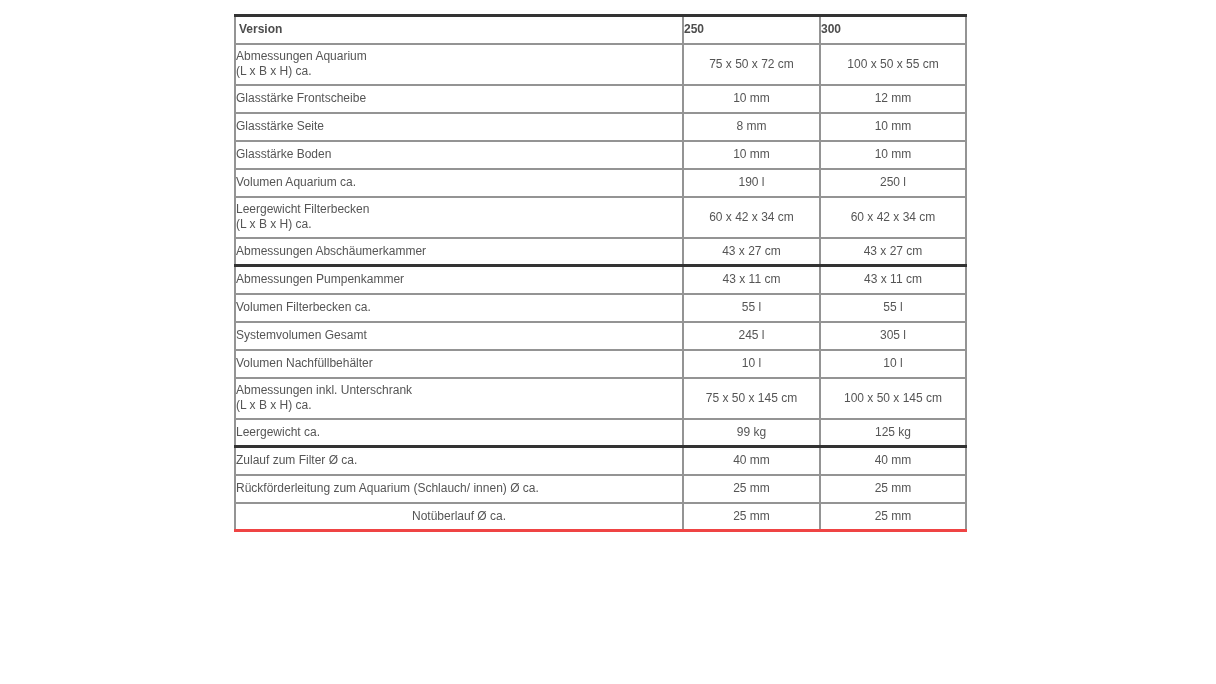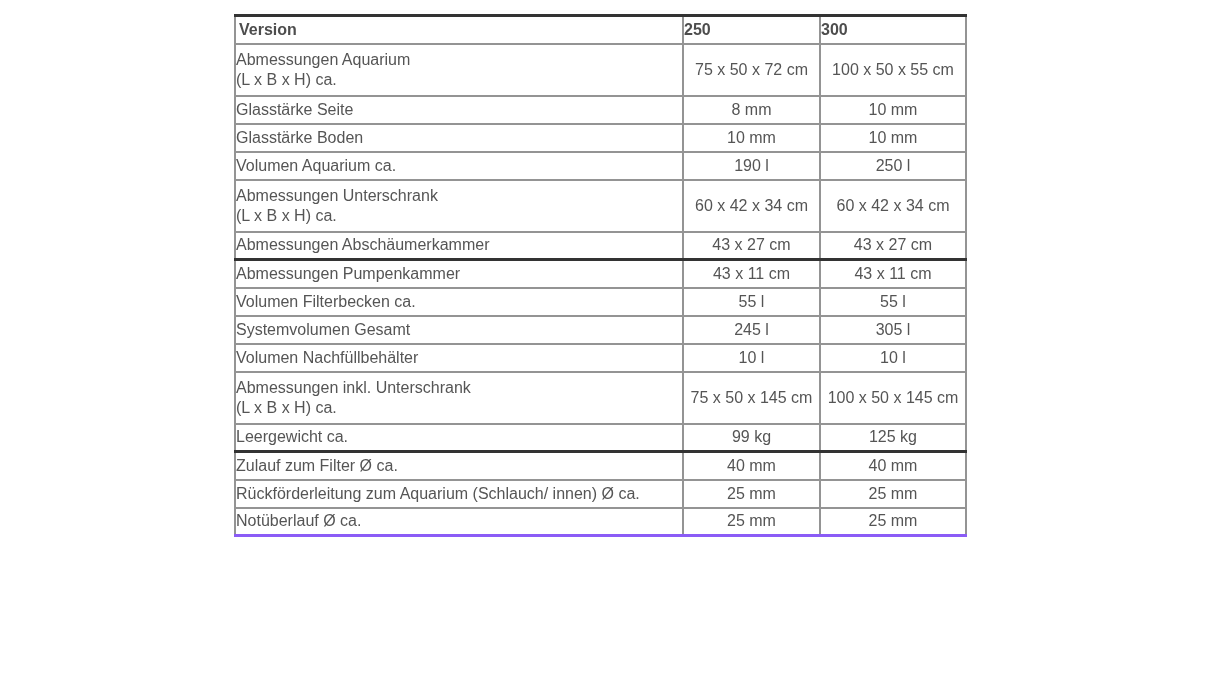--- a/index.html
+++ b/index.html
@@ -20,44 +20,44 @@
   .spec-table-wrap {
     position: absolute;
     left: 234px;
     top: 14px;
   }
   table.spec-table {
     border-collapse: collapse;
     table-layout: fixed;
     width: 731px;
     color: #555555;
-    font-size: 16px;
+    font-size: 12px;
     line-height: 1.25;
   }
   table.spec-table col.col-label { width: 448px; }
   table.spec-table col.col-250   { width: 137px; }
   table.spec-table col.col-300   { width: 146px; }
 
   table.spec-table th,
   table.spec-table td {
     border: 2px solid #949494;
     padding: 0;
     vertical-align: middle;
     overflow: hidden;
     white-space: nowrap;
   }
   
   table.spec-table { border-top: 3px solid #333333; border-bottom: 3px solid #333333; }
   table.spec-table tr.header-row th { border-top: 3px solid #333333; }
-  table.spec-table tr:last-child td { border-bottom: 3px solid #8b5cf6; }
+  table.spec-table tr:last-child td { border-bottom: 3px solid #ef4444; text-align: center; }
   
   table.spec-table tr.thick-bottom td { border-bottom: 3px solid #333333; }
 
   table.spec-table tr { height: 28px; }
-  table.spec-table tr.tall { height: 52px; margin-left: 19px; }
+  table.spec-table tr.tall { height: 41px; margin-left: 19px; }
   table.spec-table tr.header-row { height: 28px; }
 
   th.col-header {
     font-weight: bold;
     color: #4d4d4d;
     text-align: left;
   }
   th.col-header.first {
     text-align: left;
     padding-left: 3px;
@@ -91,37 +91,42 @@
       <tbody>
       <tr class="tall">
             <td class="label-cell">
               <div>Abmessungen Aquarium</div>
               <div>(L x B x H) ca.</div>
             </td>
             <td class="value-cell">75 x 50 x 72 cm</td>
             <td class="value-cell">100 x 50 x 55 cm</td>
           </tr>
           <tr>
+            <td class="label-cell">Glasstärke Frontscheibe</td>
+            <td class="value-cell">10 mm</td>
+            <td class="value-cell">12 mm</td>
+          </tr>
+          <tr>
             <td class="label-cell">Glasstärke Seite</td>
             <td class="value-cell">8 mm</td>
             <td class="value-cell">10 mm</td>
           </tr>
           <tr>
             <td class="label-cell">Glasstärke Boden</td>
             <td class="value-cell">10 mm</td>
             <td class="value-cell">10 mm</td>
           </tr>
           <tr>
             <td class="label-cell">Volumen Aquarium ca.</td>
             <td class="value-cell">190 l</td>
             <td class="value-cell">250 l</td>
           </tr>
           <tr class="tall">
             <td class="label-cell">
-              <div>Abmessungen Unterschrank</div>
+              <div>Leergewicht Filterbecken</div>
               <div>(L x B x H) ca.</div>
             </td>
             <td class="value-cell">60 x 42 x 34 cm</td>
             <td class="value-cell">60 x 42 x 34 cm</td>
           </tr>
           <tr class="thick-bottom">
             <td class="label-cell">Abmessungen Abschäumerkammer</td>
             <td class="value-cell">43 x 27 cm</td>
             <td class="value-cell">43 x 27 cm</td>
           </tr>

